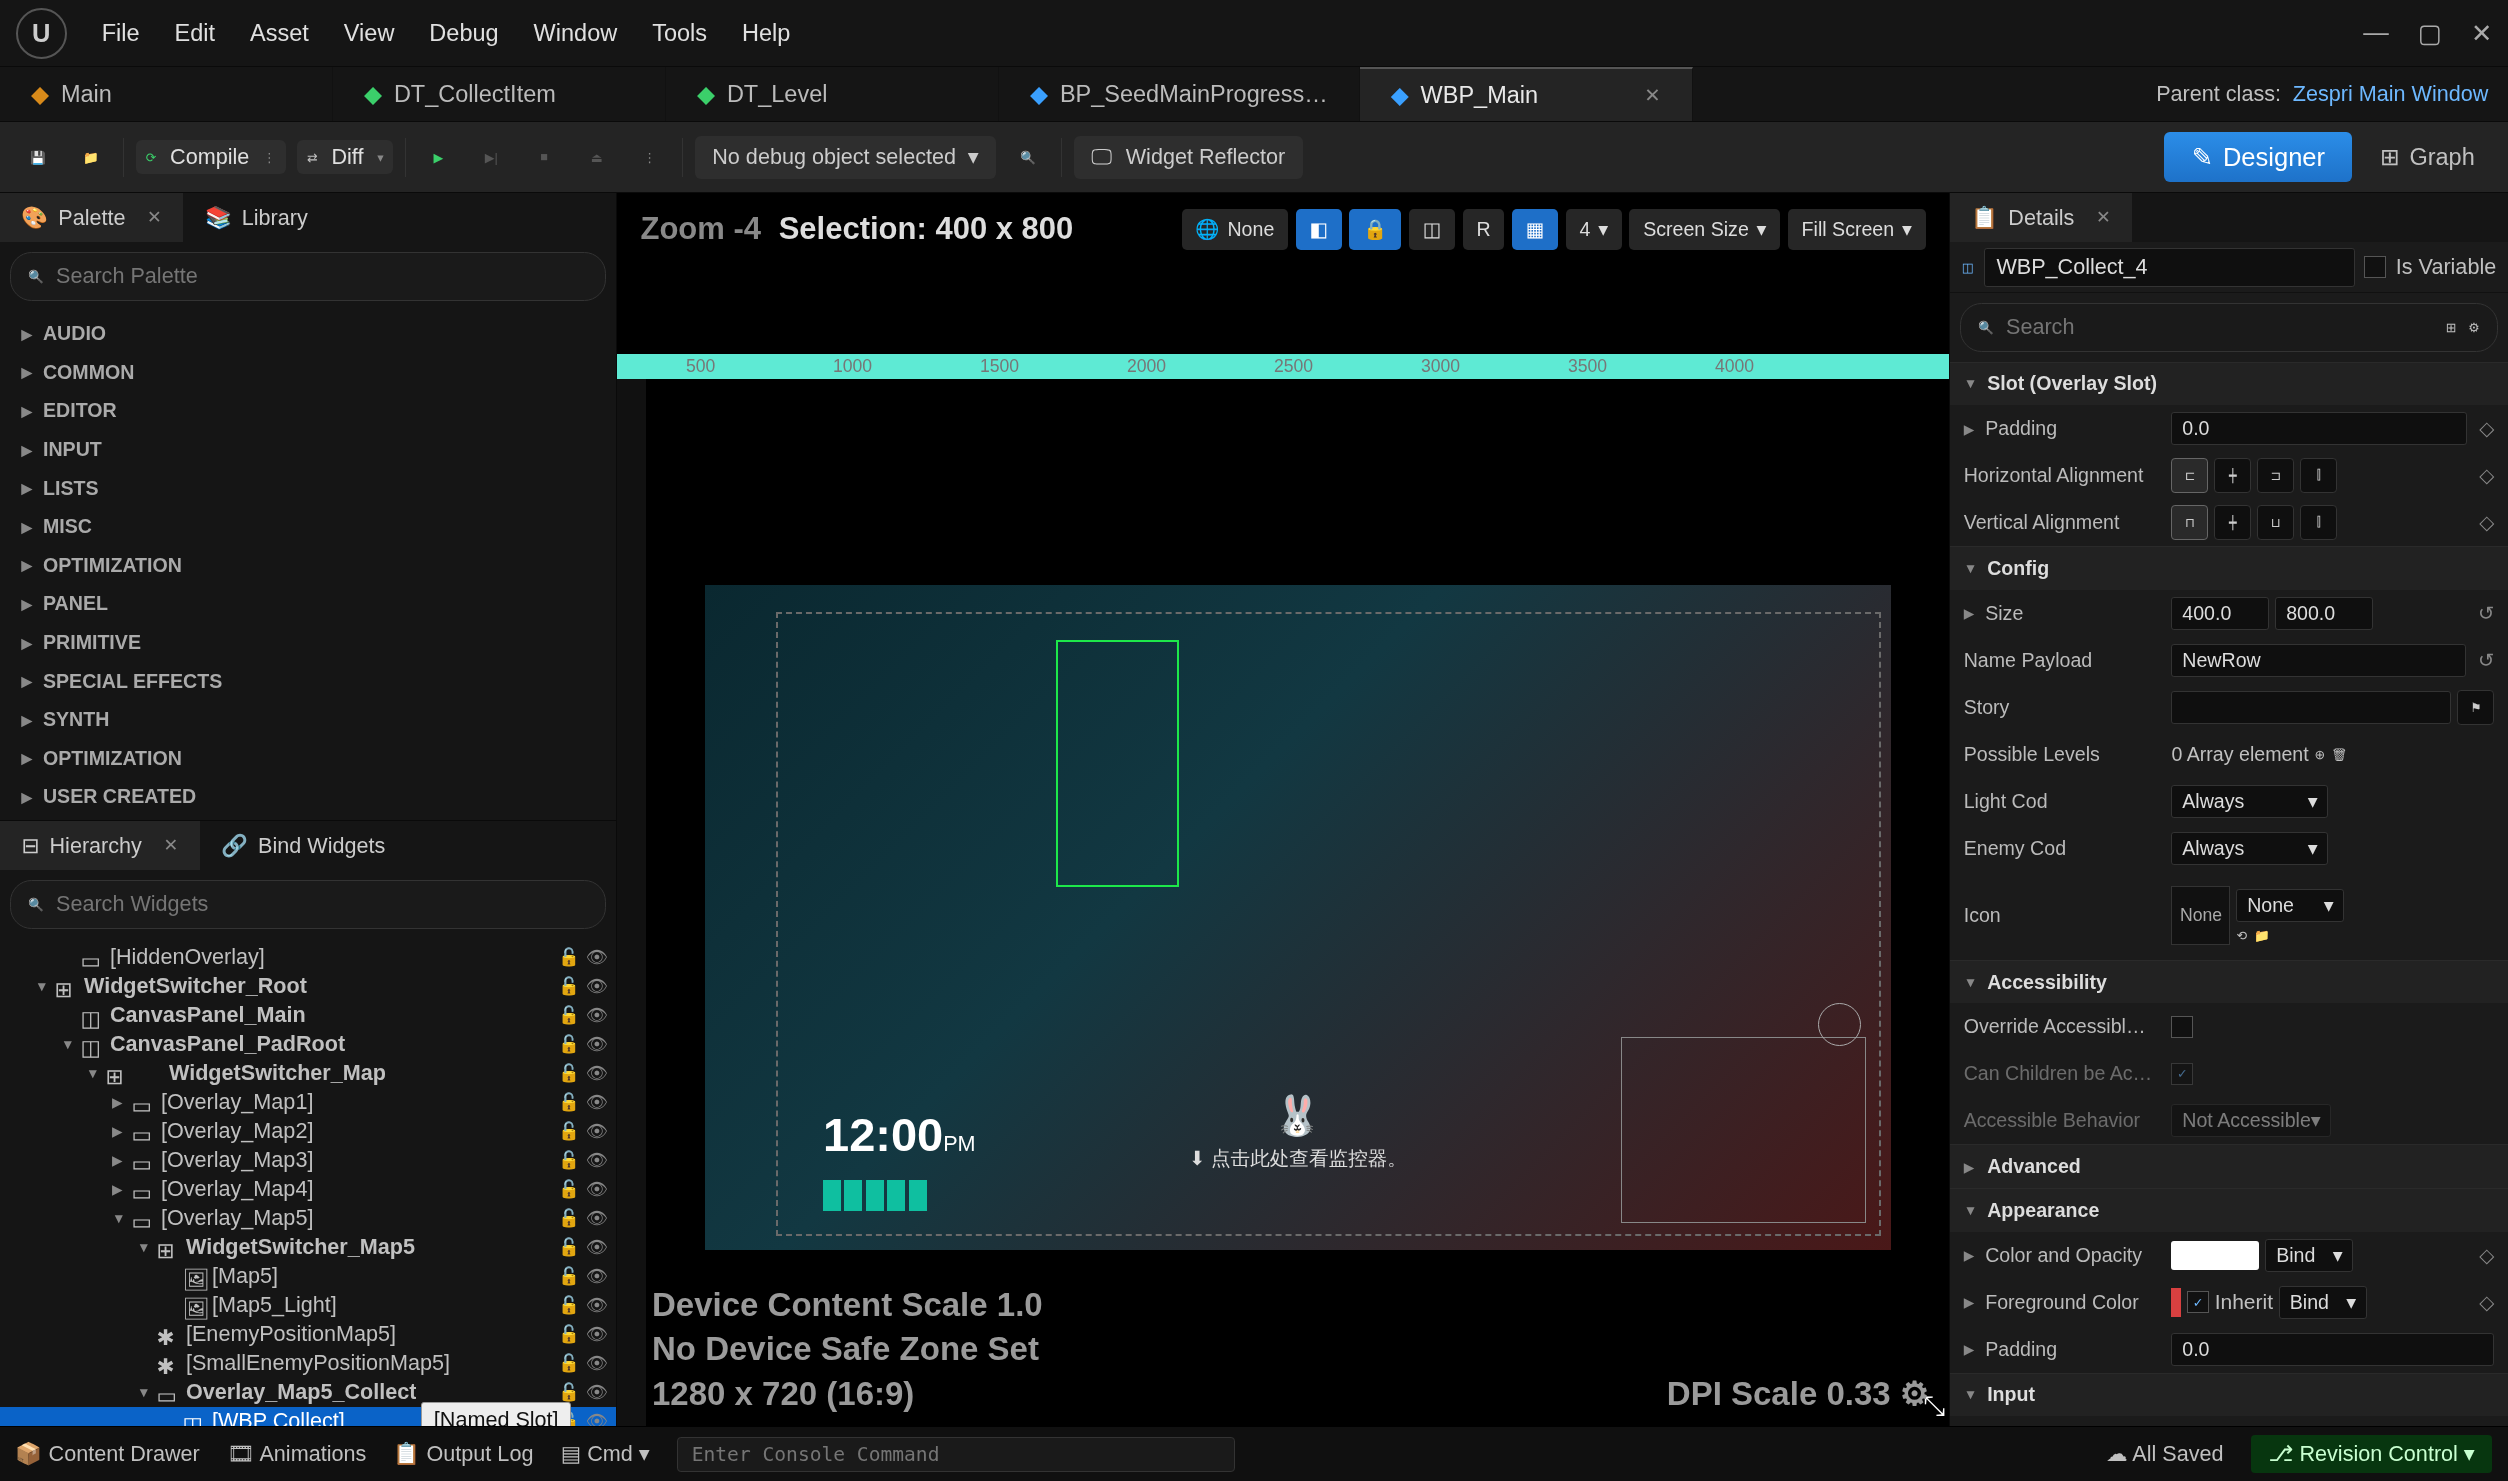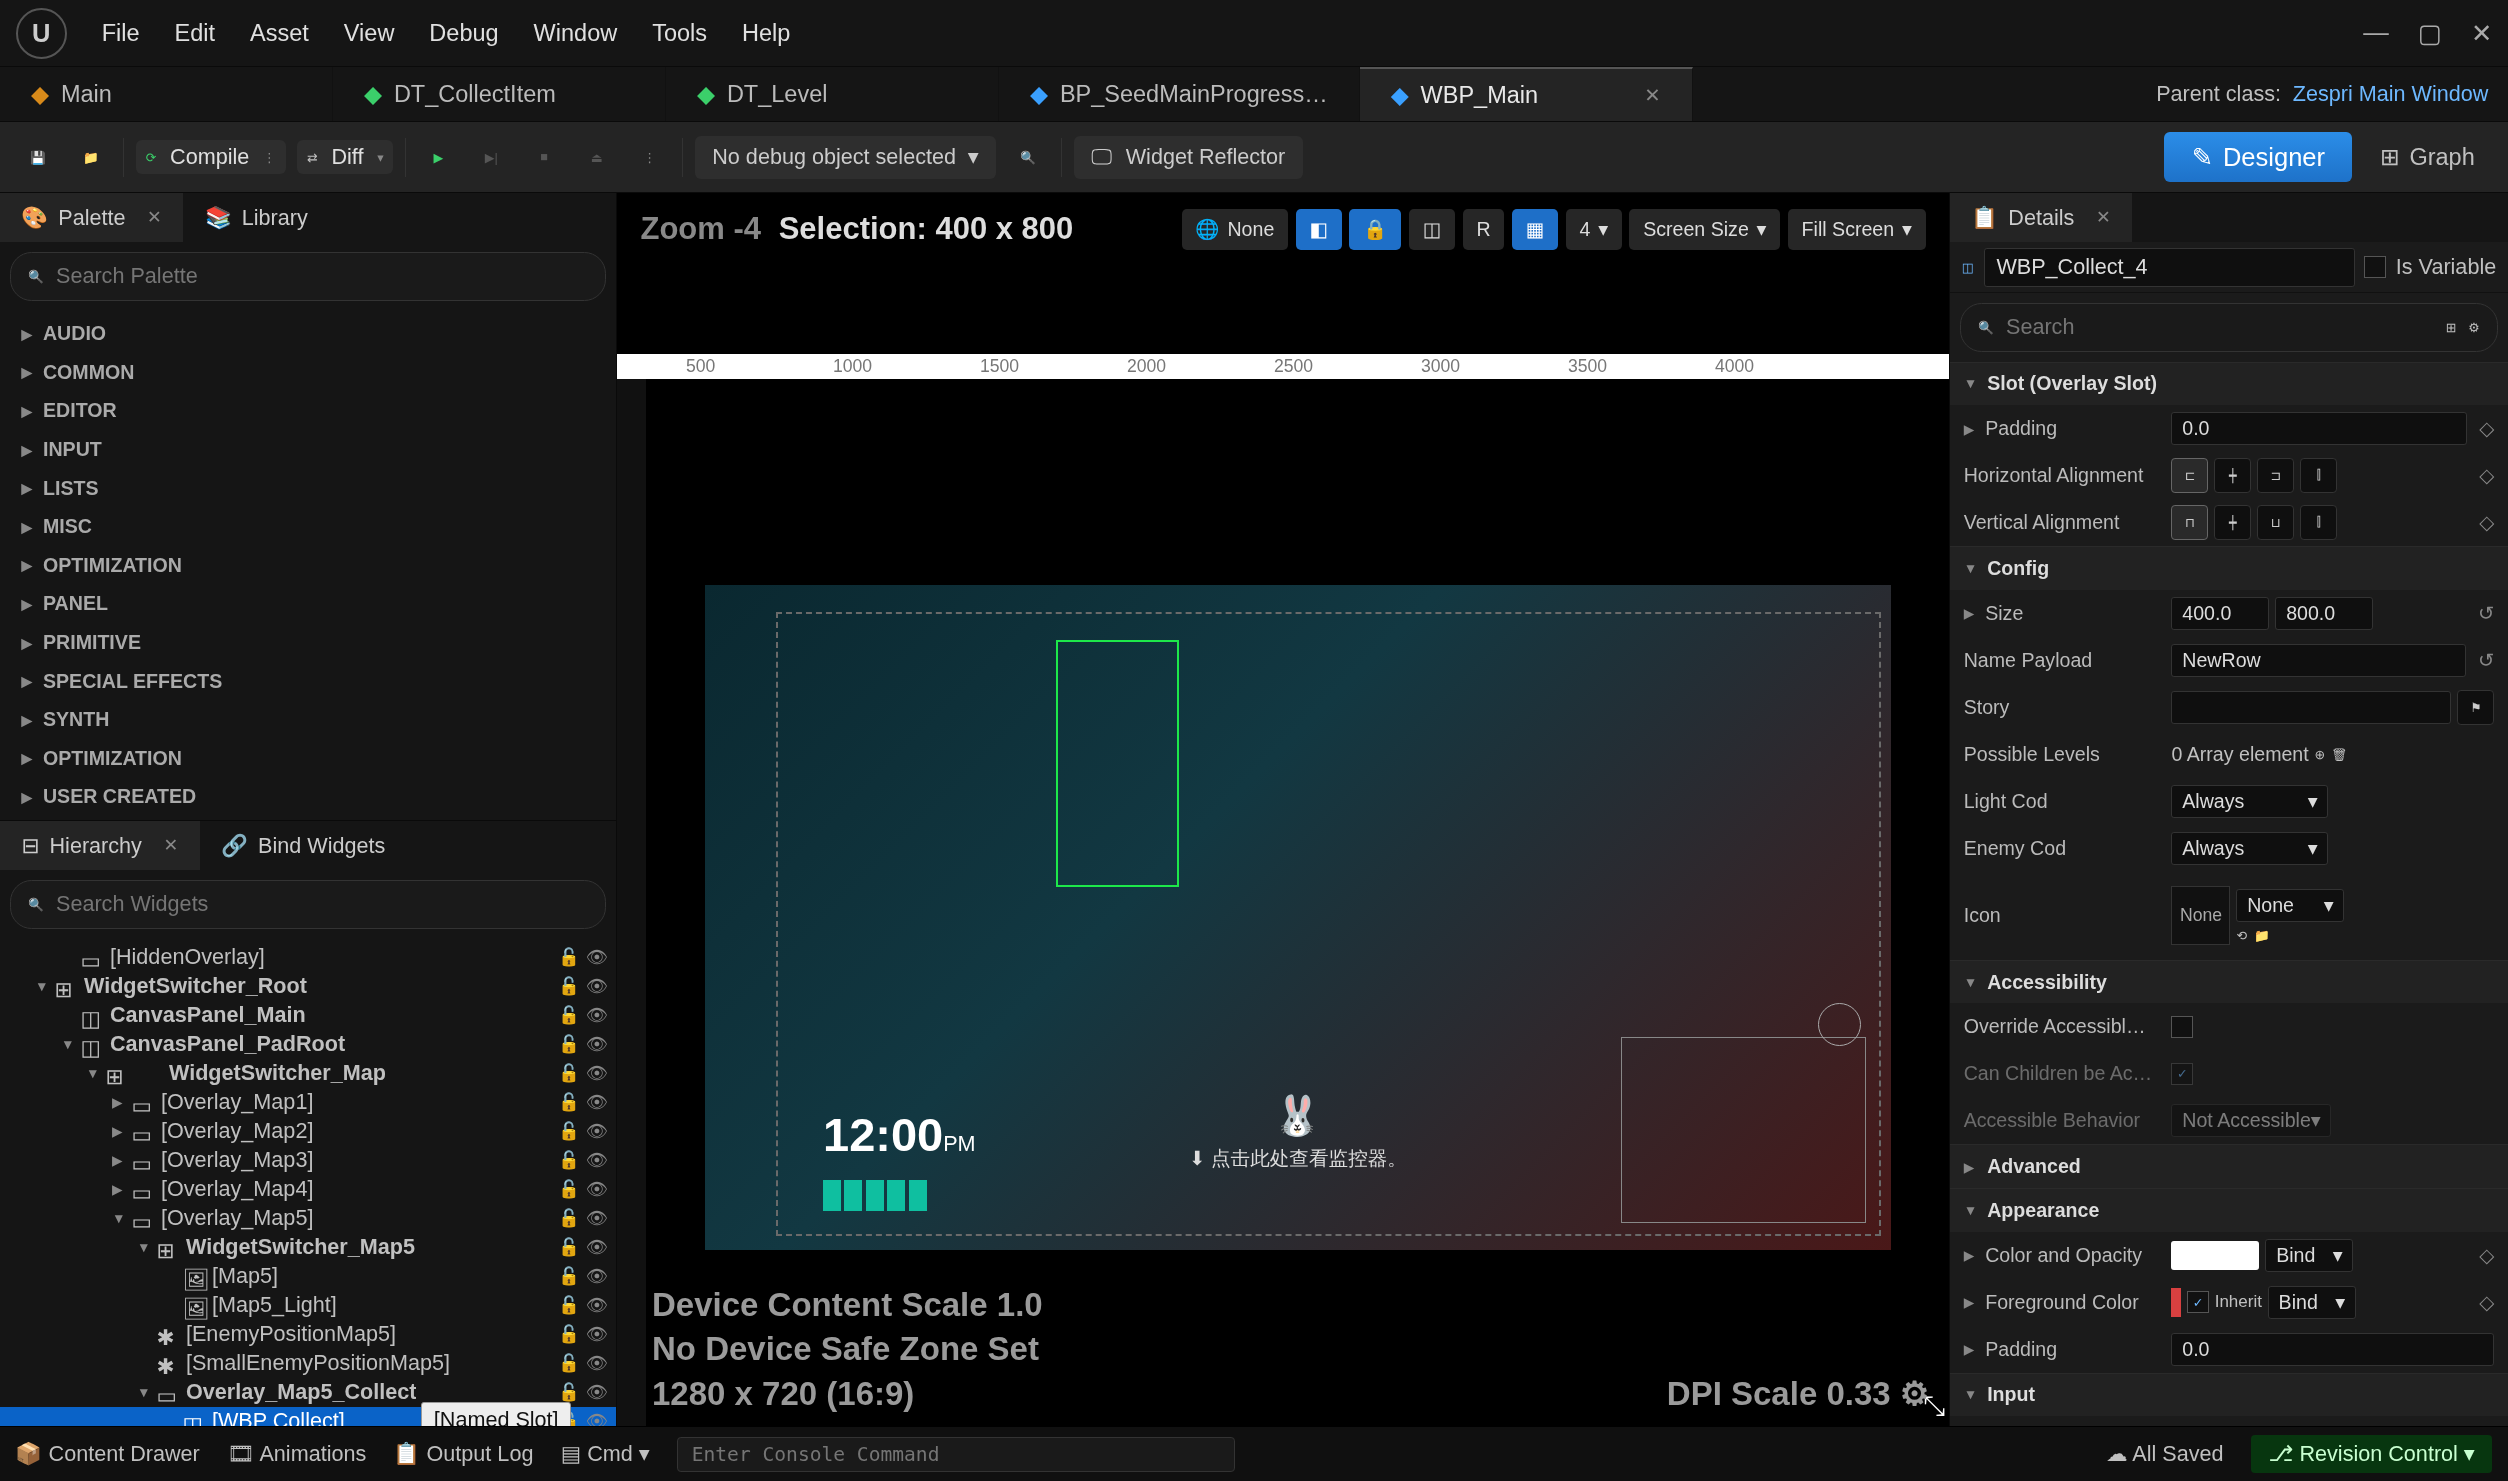--- a/index.html
+++ b/index.html
@@ -55,21 +55,21 @@
 .tooltip { position:absolute; background:#eee; color:#111; font-size:21.6px; padding:3.9px 11.8px; border:1px solid #999; border-radius:2.9px; z-index:10;}
 
 
 .viewport { flex:1; position:relative; background:#000; display:flex; flex-direction:column;}
 .vp-toolbar { position:absolute; top:11.8px; left:0; right:0; height:49px; display:flex; align-items:center; padding:0 23.5px; gap:17.6px; z-index:5;}
 .vp-info { color:#888; font-size:31px; font-weight:600;}
 .vp-sel { color:#ddd; font-size:31px; font-weight:600; }
 .vp-right { margin-left:auto; display:flex; gap:7.8px; align-items:center;}
 .vp-pill { background:#262626; border-radius:4.9px; height:41px; display:flex; align-items:center; padding:0 13.7px; font-size:19.6px; color:#ddd; gap:7.8px;}
 .vp-pill.blue { background:#1e6fc8; color:white;}
-.ruler-h { position:absolute; top:161px; left:0; right:0; height:25.5px; background:#ffffff; display:flex; color:#777; font-size:17.6px;}
+.ruler-h { position:absolute; top:161px; left:0; right:0; height:25.5px; background:#5eead4; display:flex; color:#777; font-size:17.6px;}
 .ruler-h span { position:absolute; }
 .ruler-v { position:absolute; top:186px; left:0; bottom:0; width:29px; background:#111;}
 .canvas-area { position:absolute; top:186px; left:29px; right:0; bottom:0; background:#000;}
 .game-preview { position:absolute; top:206px; left:59px; width:1186px; height:665px; background:linear-gradient(135deg,#0a2830 0%,#123842 40%,#4a1818 100%);}
 .dashed-outer{ position:absolute; border:2px dashed #6a6a6a; top:27.4px; left:71px; right:9.8px; bottom:13.7px;}
 .green-box { position:absolute; border:2.9px solid #1de84a; top:55px; left:351px; width:123px; height:247px;}
 .clock { position:absolute; bottom:88px; left:118px; color:#fff; font-size:47px; font-weight:bold;}
 .clock sub{ font-size:21.6px; font-weight:normal; vertical-align:baseline;}
 .bars { position:absolute; bottom:39px; left:118px; display:flex; gap:3.9px;}
 .bars div { width:17.6px; height:31px; background:#0fbfa0;}
@@ -698,21 +698,21 @@
               <span class="reset-ico">◇</span>
             </div>
           <div class="prop">
               <div class="pl">
                 <span class="caret">▶</span>
                 <span>Foreground Color</span>
               </div>
               <div class="pv">
             <div style="width:9.8px;height:29px;background:#d84040;"></div>
             <span class="chk" style="color:#6db8ff;">✓</span>
-            <span style="font-size:17px;">Inherit</span>
+            <span style="font-size:21px;">Inherit</span>
             <div class="combo" style="min-width:88px">
                   <span>Bind</span>
                   <span>▾</span>
                 </div>
           </div>
               <span class="reset-ico">◇</span>
             </div>
           <div class="prop">
               <div class="pl">
                 <span class="caret">▶</span>

